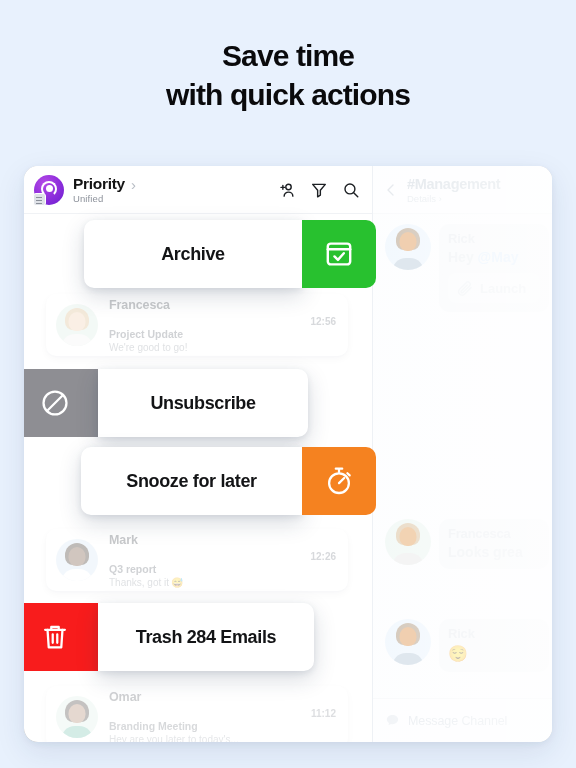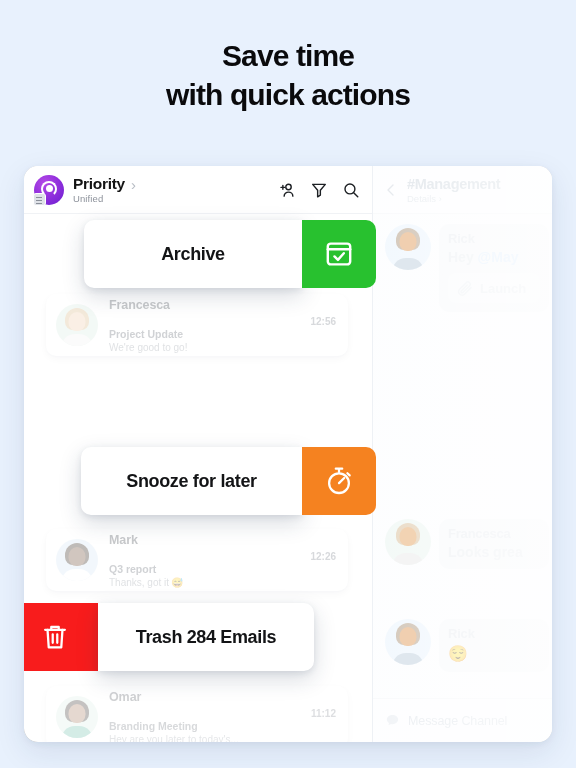--- a/index.html
+++ b/index.html
@@ -350,20 +350,29 @@
       <div class="act-label" style="width:218px;">Archive</div>
       <div class="act-tile tile-green">
         <svg class="tile-ico" viewBox="0 0 24 24" fill="none" stroke="#fff" stroke-width="1.8" stroke-linecap="round" stroke-linejoin="round">
           <rect x="3.6" y="4.2" width="16.8" height="15.6" rx="2.2"></rect>
           <path d="M3.6 8.4h16.8"></path>
           <path d="M8.6 13.8l2.6 2.6 4.4-5"></path>
         </svg>
       </div>
     </div>
 
+    <div class="action act-left" style="left:-12px; top:203px; width:296px;">
+      <div class="act-tile tile-gray" style="width:86px;">
+        <svg class="tile-ico" viewBox="0 0 24 24" fill="none" stroke="#fff" stroke-width="1.7" stroke-linecap="round">
+          <circle cx="12" cy="12" r="8.6"></circle>
+            <path d="M6 18L18 6"></path>
+        </svg>
+      </div>
+      <div class="act-label" style="width:210px;">Unsubscribe</div>
+    </div>
 
     <div class="action act-right" style="left:57px; top:281px; width:295px;">
       <div class="act-label" style="width:221px;">Snooze for later</div>
       <div class="act-tile tile-orange">
         <svg class="tile-ico" viewBox="0 0 24 24" fill="none" stroke="#fff" stroke-width="1.7" stroke-linecap="round" stroke-linejoin="round">
           <circle cx="12" cy="13.6" r="7.4"></circle>
           <path d="M9.6 2.8h4.8M12 2.8v2.4"></path>
           <path d="M18.3 6.2l1.7 1.6"></path>
           <path d="M12 13.6l3.9-3.9"></path>
         </svg>

